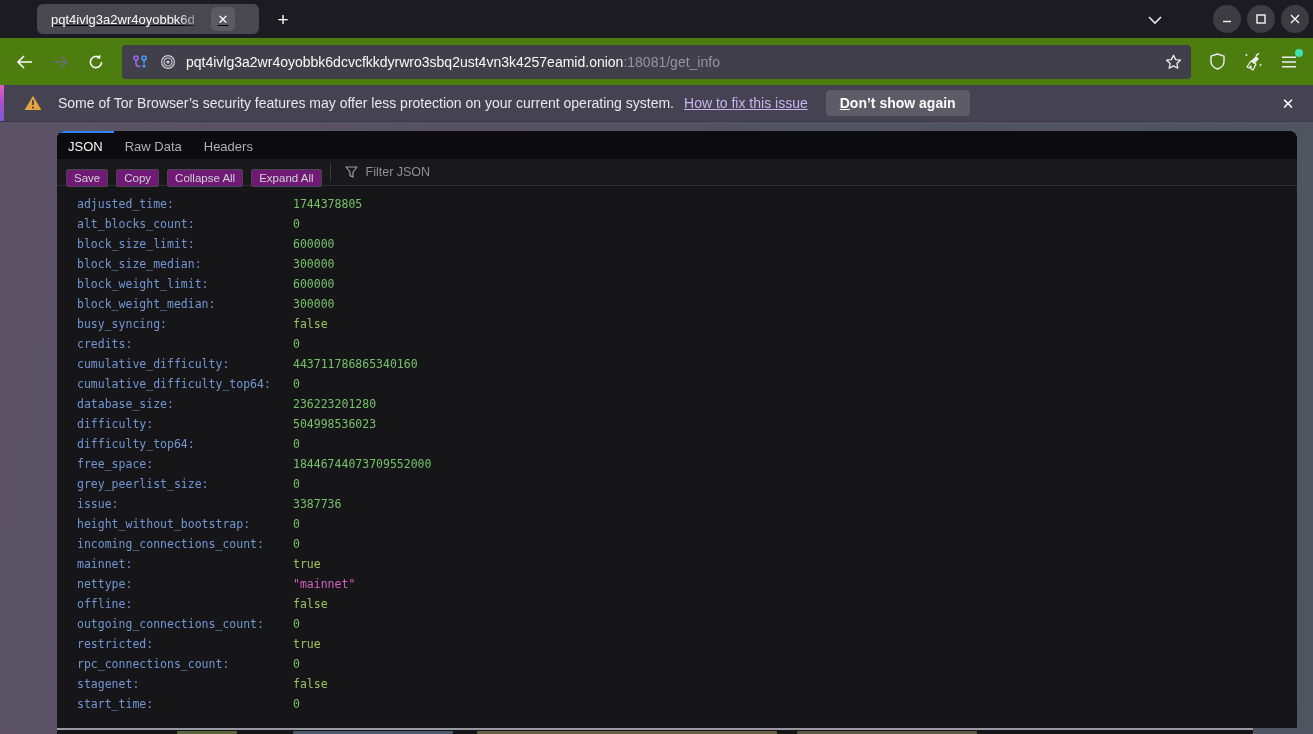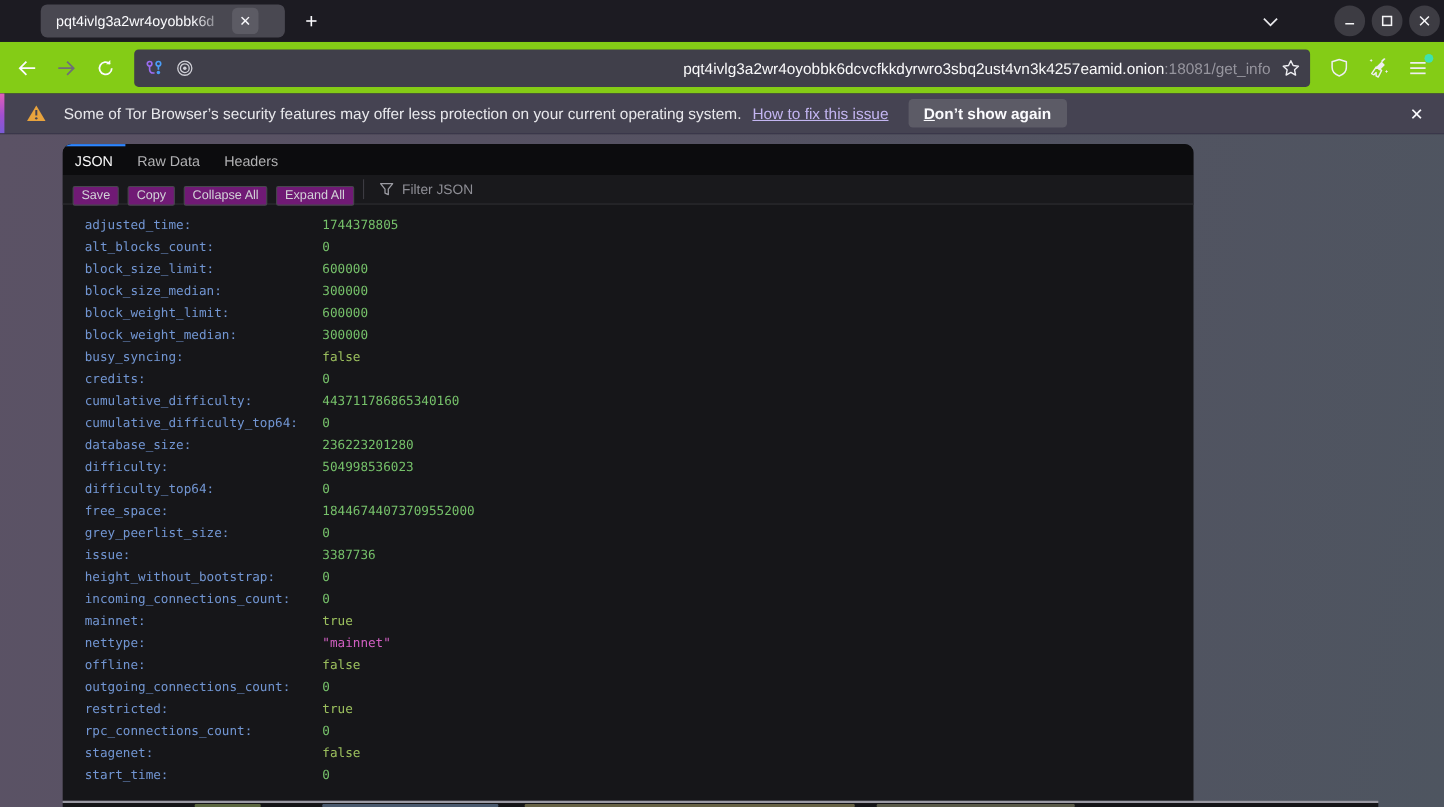--- a/index.html
+++ b/index.html
@@ -2,37 +2,37 @@
 <html><head>
 <meta charset="utf-8">
 <style>
   * { margin:0; padding:0; box-sizing:border-box; }
   html,body { width:1313px; height:734px; overflow:hidden; background:#1c1b22;
               font-family:"Liberation Sans", sans-serif; }
 
   
   .titlebar { height:38px; background:#1c1b22; display:flex; align-items:center; position:relative; }
   .tab { position:absolute; left:37px; top:4px; width:222px; height:30px; background:#494851;
-         border-radius:6px; display:flex; align-items:center; padding:0 6px 0 14px; }
+         border-radius:6px; display:flex; align-items:center; padding:0 6px 0 14px;text-decoration:underline; }
   .tab-title { color:#fbfbfe; font-size:13px; white-space:nowrap; overflow:hidden; width:160px;
                -webkit-mask-image:linear-gradient(90deg,#000 78%,transparent 98%);
                mask-image:linear-gradient(90deg,#000 78%,transparent 98%); }
   .tab-close { width:24px; height:24px; border-radius:5px; background:#5c5b64; display:flex;
                align-items:center; justify-content:center; color:#fbfbfe; font-size:13px; cursor:default; }
   .newtab { position:absolute; left:270px; top:7px; width:26px; height:26px; border-radius:4px;
             color:#fbfbfe; font-size:19px; display:flex; align-items:center; justify-content:center; }
   .tabs-chevron { position:absolute; left:1142px; top:7px; width:26px; height:26px; display:flex;
                   align-items:center; justify-content:center; }
   .winbtns { position:absolute; right:4px; top:5px; display:flex; gap:6px; }
   .winbtn { width:28px; height:28px; border-radius:50%; background:#3d3c43; color:#f5f5f7;
             display:flex; align-items:center; justify-content:center; font-size:13px; }
   .winbtn svg { display:block; }
 
   
-  .navbar { height:47px; background:#84cc16; display:flex; align-items:center; padding:0 8px; gap:4px;text-align:right; }
+  .navbar { height:47px; background:#4d7c0f; display:flex; align-items:center; padding:0 8px; gap:4px; }
   .navbtn { width:32px; height:32px; border-radius:4px; display:flex; align-items:center;
             justify-content:center; color:#fbfbfe; }
   .navbtn.dim { color:#6f6e78; }
   .urlfield { flex:1; height:34px; margin:0 6px; background:#403f4a; border-radius:4px;
               display:flex; align-items:center; padding:0 8px; gap:8px; min-width:0; }
   .url-text { flex:1; font-size:14px; color:#f9f9fa; white-space:nowrap; overflow:hidden; }
   .url-text .suffix { color:#96959e; }
   .icon16 { width:20px; height:20px; display:flex; align-items:center; justify-content:center; flex:none; }
   .menu-wrap { position:relative; }
   .green-dot { position:absolute; top:3px; right:2px; width:8px; height:8px; border-radius:50%;
@@ -48,21 +48,21 @@
   .notif-link { color:#c3b5f1; font-size:14px; text-decoration:underline; margin-left:10px; cursor:pointer; }
   .notif-btn { margin-left:18px; background:#5c5b66; color:#fbfbfe; font-size:14px; font-weight:700;
                border:none; border-radius:4px; padding:5px 14px; cursor:default; }
   .notif-btn::first-letter { text-decoration:underline; }
   .notif-close { position:absolute; right:14px; top:8px; width:22px; height:22px; display:flex;
                  align-items:center; justify-content:center; color:#fbfbfe; font-size:15px; }
 
   
   .page { height:612px; background:linear-gradient(100deg,#5b5265 0%, #555262 45%, #4e5560 100%);
           position:relative; }
-  .panel { position:absolute; left:57px; top:9px; width:1028px; height:597px; background:#161619;
+  .panel { position:absolute; left:57px; top:9px; width:1240px; height:597px; background:#161619;
            border-radius:8px 8px 0 0; overflow:hidden; }
 
   .vtabs { height:28px; background:#0c0c0e; display:flex; align-items:stretch; }
   .vtab { padding:0 11px; display:flex; align-items:center; font-size:13px; color:#b1b1b3;
           border-top:2px solid transparent; cursor:default; }
   .vtab.active { color:#f9f9fa; border-top-color:#2e86ff; }
 
   .vtoolbar { height:27px; background:#19191c; border-bottom:1px solid #2e2e33; display:flex;
               align-items:center; padding-left:9px; }
   .tbtn { background:#701a75; color:#d2d2d7; border:1px solid #47464d; border-radius:2px;

